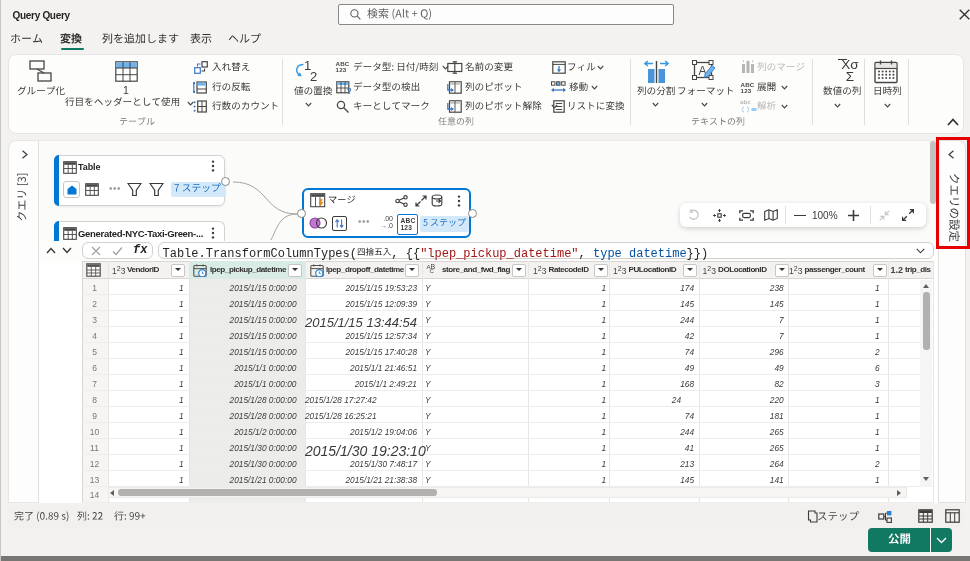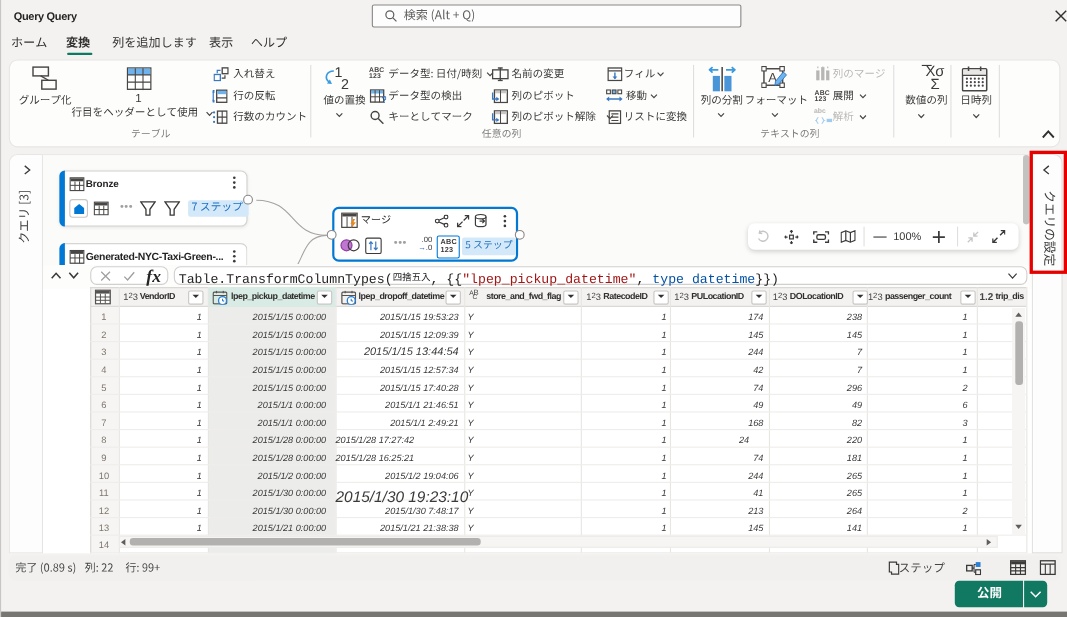--- a/index.html
+++ b/index.html
@@ -391,21 +391,21 @@
     </svg>
 <div class="abs" style="left:53px;top:155px;width:171px;height:51px;background:#fff;border:1px solid #d4d2d0;border-radius:6px;box-shadow:0 1px 3px rgba(0,0,0,0.08)"></div>
 <div class="abs" style="left:53px;top:155px;width:4.5px;height:51px;background:#0078d4;border-radius:6px 0 0 6px"></div>
 <svg class="abs" style="left:62px;top:161px" width="14" height="13" viewBox="0 0 14 13">
       <rect x="0.7" y="0.7" width="12.6" height="11.6" fill="#fff" stroke="#484644" stroke-width="1.1"></rect>
       <rect x="1.2" y="1.2" width="11.6" height="2.6" fill="#484644"></rect>
       <line x1="0.7" y1="7.5" x2="13.3" y2="7.5" stroke="#484644" stroke-width="0.9"></line>
       <line x1="5.166666666666667" y1="4" x2="5.166666666666667" y2="12.3" stroke="#484644" stroke-width="0.9"></line>
       <line x1="9.333333333333334" y1="4" x2="9.333333333333334" y2="12.3" stroke="#484644" stroke-width="0.9"></line>
     </svg>
-<div class="abs" style="left:77px;top:162px;font-size:9px;font-weight:700;color:#252423;letter-spacing:-0.1px">Bronze</div>
+<div class="abs" style="left:77px;top:162px;font-size:9px;font-weight:700;color:#252423;letter-spacing:-0.1px">Table</div>
 <svg class="abs" style="left:210px;top:160px" width="4" height="12" viewBox="0 0 4 12">
       <circle cx="2" cy="1.6" r="1.2" fill="#3b3a39"></circle>
       <circle cx="2" cy="6" r="1.2" fill="#3b3a39"></circle>
       <circle cx="2" cy="10.4" r="1.2" fill="#3b3a39"></circle>
     </svg>
 <div class="abs" style="left:62px;top:181px;width:17px;height:17px;border:1px solid #c8c6c4;border-radius:3px;background:#fff"></div>
 <svg class="abs" style="left:65.5px;top:184.5px" width="10" height="10" viewBox="0 0 10 10">
       <path d="M5 0.5 L9.5 4 L9.5 9.5 L0.5 9.5 L0.5 4 Z" fill="#0078d4"></path>
     </svg>
 <svg class="abs" style="left:84px;top:183px" width="14" height="13" viewBox="0 0 14 13">
@@ -539,21 +539,21 @@
 <svg class="abs" style="left:61px;top:247px" width="10" height="7" viewBox="0 0 10 7">
       <path d="M1 1 L5 5.5 L9 1" fill="none" stroke="#3b3a39" stroke-width="1.4"></path>
     </svg>
 <div class="abs" style="left:80.5px;top:241.5px;width:71px;height:17.5px;background:#fff;border:1px solid #d2d0ce;border-radius:6px"></div>
 <svg class="abs" style="left:90px;top:245.5px" width="10" height="10" viewBox="0 0 10 10">
       <path d="M1 1 L9 9 M9 1 L1 9" stroke="#a19f9d" stroke-width="1.1"></path>
     </svg>
 <svg class="abs" style="left:111px;top:245.5px" width="11" height="10" viewBox="0 0 11 10">
       <path d="M1 5.5 L4 8.5 L10 1.5" fill="none" stroke="#a19f9d" stroke-width="1.2"></path>
     </svg>
-<div class="abs" style="left:132px;top:243px;font-size:16px;font-style:italic;font-family:Liberation Serif, serif;color:#252423;font-weight:600">fx</div>
+<div class="abs" style="left:132px;top:243px;font-size:12px;font-style:italic;font-family:Liberation Mono, monospace;color:#252423;font-weight:600">fx</div>
 <div class="abs" style="left:156.5px;top:241.5px;width:776px;height:17.5px;background:#fff;border:1px solid #d2d0ce;border-radius:6px"></div>
 <div class="abs" style="left:161.5px;top:246px;font-family:'Liberation Mono',monospace;font-size:12px;color:#252423;white-space:pre;display:flex;align-items:baseline"><span>Table.TransformColumnTypes(</span><span style="display:inline-block;transform:translateY(1.5px)"><svg width="34.4" height="11.2" viewBox="0 -7.4 34.4 11.2" style="display:block;overflow:visible">
           <path fill="#252423" d="M0.8 -6.4V0.4H1.4V-0.2H7.2V0.4H7.9V-6.4ZM1.4 -0.8V-5.8H3C3 -4.2 2.7 -3 1.6 -2.3C1.7 -2.2 1.9 -2 2 -1.9C3.3 -2.6 3.6 -4 3.7 -5.8H4.8V-3.3C4.8 -2.8 4.9 -2.7 5 -2.6C5.2 -2.5 5.4 -2.4 5.6 -2.4C5.7 -2.4 6 -2.4 6.2 -2.4C6.3 -2.4 6.6 -2.4 6.7 -2.5C6.8 -2.5 6.9 -2.6 7 -2.8C7 -2.9 7.1 -3.4 7.1 -3.7C6.9 -3.8 6.7 -3.9 6.6 -4C6.6 -3.6 6.6 -3.3 6.5 -3.2C6.5 -3.1 6.5 -3 6.4 -3C6.4 -3 6.2 -2.9 6.1 -2.9C6 -2.9 5.8 -2.9 5.7 -2.9C5.6 -2.9 5.5 -3 5.5 -3C5.4 -3 5.4 -3.1 5.4 -3.3V-5.8H7.2V-0.8Z M10.1 -7.2V-5.5H9V-4.9H10.1V-3.1C9.6 -2.9 9.2 -2.8 8.8 -2.6L9 -2L10.1 -2.4V-0.1C10.1 0 10.1 0.1 10 0.1C9.9 0.1 9.5 0.1 9.1 0.1C9.2 0.2 9.3 0.5 9.3 0.7C9.9 0.7 10.2 0.7 10.5 0.6C10.7 0.5 10.8 0.3 10.8 -0.1V-2.6L11.7 -2.9L11.6 -3.5L10.8 -3.3V-4.9H11.4L11.3 -4.9C11.4 -4.7 11.6 -4.5 11.6 -4.3C12.7 -4.9 13.6 -5.8 14.1 -6.6C14.7 -5.8 15.7 -4.9 16.7 -4.4C16.7 -4.5 16.9 -4.8 17 -4.9C16.1 -5.4 15 -6.3 14.4 -7.2H13.8C13.4 -6.4 12.5 -5.6 11.6 -5V-5.5H10.8V-7.2ZM11.7 -3.3V-2.7H16.7V-3.3H14.4V-4.1H15.9V-4.7H14.4V-5.5H13.8V-4.7H12.4V-4.1H13.8V-3.3ZM12.3 -2.1V0.7H12.9V0.3H15.6V0.7H16.2V-2.1ZM12.9 -0.2V-1.5H15.6V-0.2Z M18.6 -3.9V-3.2H20.2C20 -2.2 19.8 -1.2 19.6 -0.4H17.7V0.2H25.3V-0.4H23.9V-3.9H21L21.4 -5.8H24.7V-6.4H18.2V-5.8H20.7C20.6 -5.2 20.5 -4.5 20.3 -3.9ZM20.3 -0.4C20.5 -1.2 20.7 -2.2 20.9 -3.2H23.2V-0.4Z M29.6 -5C29.1 -2.6 28 -0.8 26.1 0.2C26.3 0.3 26.6 0.5 26.7 0.7C28.4 -0.3 29.5 -1.9 30.2 -4.1C30.5 -2.5 31.5 -0.6 33.6 0.7C33.7 0.5 34 0.2 34.1 0.1C30.7 -1.9 30.5 -5.2 30.5 -6.7H27.8V-6H29.9C29.9 -5.7 29.9 -5.3 30 -4.9Z"></path>
         </svg></span><span>, {{<span style="color:#a31515">"lpep_pickup_datetime"</span>, <span style="color:#0451a5">type</span> <span style="color:#0451a5">datetime</span>}})</span></div>
 <svg class="abs" style="left:915px;top:248px" width="9" height="6" viewBox="0 0 9 6">
       <path d="M0.8 0.8 L4.5 4.8 L8.2 0.8" fill="none" stroke="#3b3a39" stroke-width="1.1"></path>
     </svg>
 <div class="abs" style="left:38px;top:262px;width:899px;height:241px;background:#fff"></div>
 <div class="abs" style="left:81px;top:261px;width:851px;height:18px;background:#f3f2f1;border-top:1px solid #d8d6d3;border-bottom:1px solid #d8d6d3"></div>
 <div class="abs" style="left:81px;top:279px;width:25.5px;height:224px;background:#f6f5f3"></div>
@@ -654,21 +654,21 @@
 <div style="position:absolute;font-size:8.3px;font-style:italic;color:#3b3a39;white-space:nowrap;left:187.5px;top:298.6px;width:108px;text-align:right">2015/1/15 0:00:00</div>
 <div style="position:absolute;font-size:8.3px;font-style:italic;color:#3b3a39;white-space:nowrap;left:304px;top:298.6px;width:112px;text-align:right">2015/1/15 12:09:39</div>
 <div style="position:absolute;font-size:8.3px;font-style:italic;color:#3b3a39;white-space:nowrap;left:424px;top:298.6px">Y</div>
 <div style="position:absolute;font-size:8.3px;font-style:italic;color:#3b3a39;white-space:nowrap;left:527px;top:298.6px;width:78px;text-align:right">1</div>
 <div style="position:absolute;font-size:8.3px;font-style:italic;color:#3b3a39;white-space:nowrap;left:608px;top:298.6px;width:85px;text-align:right">145</div>
 <div style="position:absolute;font-size:8.3px;font-style:italic;color:#3b3a39;white-space:nowrap;left:697.7px;top:298.6px;width:85px;text-align:right">145</div>
 <div style="position:absolute;font-size:8.3px;font-style:italic;color:#3b3a39;white-space:nowrap;left:786.6px;top:298.6px;width:92px;text-align:right">1</div>
 <div style="position:absolute;left:81px;top:314.6px;width:25px;text-align:center;font-size:8.5px;color:#7d766e">3</div>
 <div style="position:absolute;font-size:8.3px;font-style:italic;color:#3b3a39;white-space:nowrap;left:106.5px;top:314.6px;width:76px;text-align:right">1</div>
 <div style="position:absolute;font-size:8.3px;font-style:italic;color:#3b3a39;white-space:nowrap;left:187.5px;top:314.6px;width:108px;text-align:right">2015/1/15 0:00:00</div>
-<div style="position:absolute;font-size:10px;font-style:italic;color:#3b3a39;white-space:nowrap;left:304px;top:314.6px;width:112px;text-align:right">2015/1/15 13:44:54</div>
+<div style="position:absolute;font-size:13px;font-style:italic;color:#3b3a39;white-space:nowrap;left:304px;top:314.6px;width:112px;text-align:right">2015/1/15 13:44:54</div>
 <div style="position:absolute;font-size:8.3px;font-style:italic;color:#3b3a39;white-space:nowrap;left:424px;top:314.6px">Y</div>
 <div style="position:absolute;font-size:8.3px;font-style:italic;color:#3b3a39;white-space:nowrap;left:527px;top:314.6px;width:78px;text-align:right">1</div>
 <div style="position:absolute;font-size:8.3px;font-style:italic;color:#3b3a39;white-space:nowrap;left:608px;top:314.6px;width:85px;text-align:right">244</div>
 <div style="position:absolute;font-size:8.3px;font-style:italic;color:#3b3a39;white-space:nowrap;left:697.7px;top:314.6px;width:85px;text-align:right">7</div>
 <div style="position:absolute;font-size:8.3px;font-style:italic;color:#3b3a39;white-space:nowrap;left:786.6px;top:314.6px;width:92px;text-align:right">1</div>
 <div style="position:absolute;left:81px;top:330.6px;width:25px;text-align:center;font-size:8.5px;color:#7d766e">4</div>
 <div style="position:absolute;font-size:8.3px;font-style:italic;color:#3b3a39;white-space:nowrap;left:106.5px;top:330.6px;width:76px;text-align:right">1</div>
 <div style="position:absolute;font-size:8.3px;font-style:italic;color:#3b3a39;white-space:nowrap;left:187.5px;top:330.6px;width:108px;text-align:right">2015/1/15 0:00:00</div>
 <div style="position:absolute;font-size:8.3px;font-style:italic;color:#3b3a39;white-space:nowrap;left:304px;top:330.6px;width:112px;text-align:right">2015/1/15 12:57:34</div>
 <div style="position:absolute;font-size:8.3px;font-style:italic;color:#3b3a39;white-space:nowrap;left:424px;top:330.6px">Y</div>

